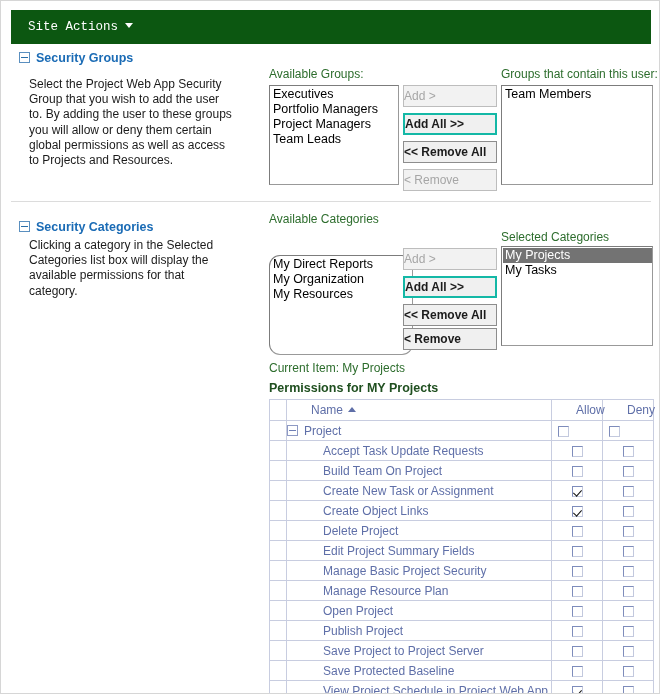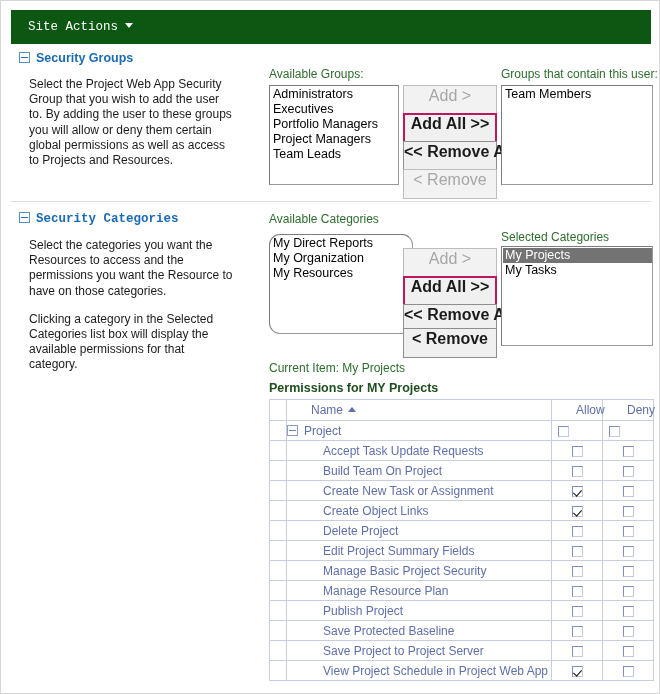--- a/index.html
+++ b/index.html
@@ -130,33 +130,32 @@
     cursor: default;
   }
   .listbox .opt.sel {
     background: #737373;
     color: #ffffff;
   }
   .btn {
     position: absolute;
     box-sizing: border-box;
     width: 94px;
-    height: 30px;
+    height: 22px;
     line-height: 20px;
-    text-align: center;
-    font-size: 16px;
+    font-size: 12px;
     font-weight: bold;
     background: #f0f0f0;
     border: 1px solid #8d8d8d;
     color: #1b1b1b;
     white-space: nowrap;
     cursor: pointer;
   }
   .btn.default {
-    border: 2px solid #be185d;
+    border: 2px solid #14b8a6;
     line-height: 18px;
   }
   .btn.disabled {
     color: #a6a6a6;
     border-color: #bdbdbd;
     background: #f2f2f2;
     font-weight: normal;
     cursor: default;
   }
 
@@ -290,49 +289,47 @@
 
   <div class="sec-head" style="left:18px; top:50px;">
     <span class="collapse-box"></span><span>Security Groups</span>
   </div>
   <div class="sec-desc" style="left:20px; top:68px;">
     <p>Select the Project Web App Security Group that you wish to add the user to. By adding the user to these groups you will allow or deny them certain global permissions as well as access to Projects and Resources.</p>
   </div>
 
   <div class="pick-label" style="left:268px; top:66px;">Available Groups:</div>
   <div class="listbox" style="left:268px; top:84px; width:130px; height:100px;">
-    <div class="opt">Administrators</div>
     <div class="opt">Executives</div>
     <div class="opt">Portfolio Managers</div>
     <div class="opt">Project Managers</div>
     <div class="opt">Team Leads</div>
   </div>
 
   <div class="btn disabled" style="left:402px; top:84px;">Add &gt;</div>
   <div class="btn default" style="left:402px; top:112px;">Add All &gt;&gt;</div>
   <div class="btn" style="left:402px; top:140px;">&lt;&lt; Remove All</div>
   <div class="btn disabled" style="left:402px; top:168px;">&lt; Remove</div>
 
   <div class="pick-label" style="left:500px; top:66px;">Groups that contain this user:</div>
   <div class="listbox" style="left:500px; top:84px; width:152px; height:100px;">
     <div class="opt">Team Members</div>
   </div>
 
   <div class="divider" style="top:200px;"></div>
 
-  <div class="sec-head" style="left:18px; top:211px;font-family:Liberation Mono, monospace;">
+  <div class="sec-head" style="left:18px; top:219px;">
     <span class="collapse-box"></span><span>Security Categories</span>
   </div>
   <div class="sec-desc" style="left:20px; top:229px;">
-    <p>Select the categories you want the Resources to access and the permissions you want the Resource to have on those categories.</p>
     <p>Clicking a category in the Selected Categories list box will display the available permissions for that category.</p>
   </div>
 
   <div class="pick-label" style="left:268px; top:211px;">Available Categories</div>
-  <div class="listbox" style="left:268px; top:233px; width:144px; height:100px;border-radius:11px;">
+  <div class="listbox" style="left:268px; top:254px; width:144px; height:100px;border-radius:11px;">
     <div class="opt">My Direct Reports</div>
     <div class="opt">My Organization</div>
     <div class="opt">My Resources</div>
   </div>
 
   <div class="btn disabled" style="left:402px; top:247px;">Add &gt;</div>
   <div class="btn default" style="left:402px; top:275px;">Add All &gt;&gt;</div>
   <div class="btn" style="left:402px; top:303px;">&lt;&lt; Remove All</div>
   <div class="btn" style="left:402px; top:327px;">&lt; Remove</div>
 
@@ -410,33 +407,39 @@
           <td class="cb-cell"><span class="cbx"></span></td>
         </tr>
         <tr>
           <td></td>
           <td class="name-cell child"><a href="#">Manage Resource Plan</a></td>
           <td class="cb-cell"><span class="cbx"></span></td>
           <td class="cb-cell"><span class="cbx"></span></td>
         </tr>
         <tr>
           <td></td>
+          <td class="name-cell child"><a href="#">Open Project</a></td>
+          <td class="cb-cell"><span class="cbx"></span></td>
+          <td class="cb-cell"><span class="cbx"></span></td>
+        </tr>
+        <tr>
+          <td></td>
           <td class="name-cell child"><a href="#">Publish Project</a></td>
           <td class="cb-cell"><span class="cbx"></span></td>
           <td class="cb-cell"><span class="cbx"></span></td>
         </tr>
         <tr>
           <td></td>
+          <td class="name-cell child"><a href="#">Save Project to Project Server</a></td>
+          <td class="cb-cell"><span class="cbx"></span></td>
+          <td class="cb-cell"><span class="cbx"></span></td>
+        </tr>
+        <tr>
+          <td></td>
           <td class="name-cell child"><a href="#">Save Protected Baseline</a></td>
-          <td class="cb-cell"><span class="cbx"></span></td>
-          <td class="cb-cell"><span class="cbx"></span></td>
-        </tr>
-        <tr>
-          <td></td>
-          <td class="name-cell child"><a href="#">Save Project to Project Server</a></td>
           <td class="cb-cell"><span class="cbx"></span></td>
           <td class="cb-cell"><span class="cbx"></span></td>
         </tr>
         <tr>
           <td></td>
           <td class="name-cell child"><a href="#">View Project Schedule in Project Web App</a></td>
           <td class="cb-cell"><span class="cbx checked"></span></td>
           <td class="cb-cell"><span class="cbx"></span></td>
         </tr>
       </tbody>

